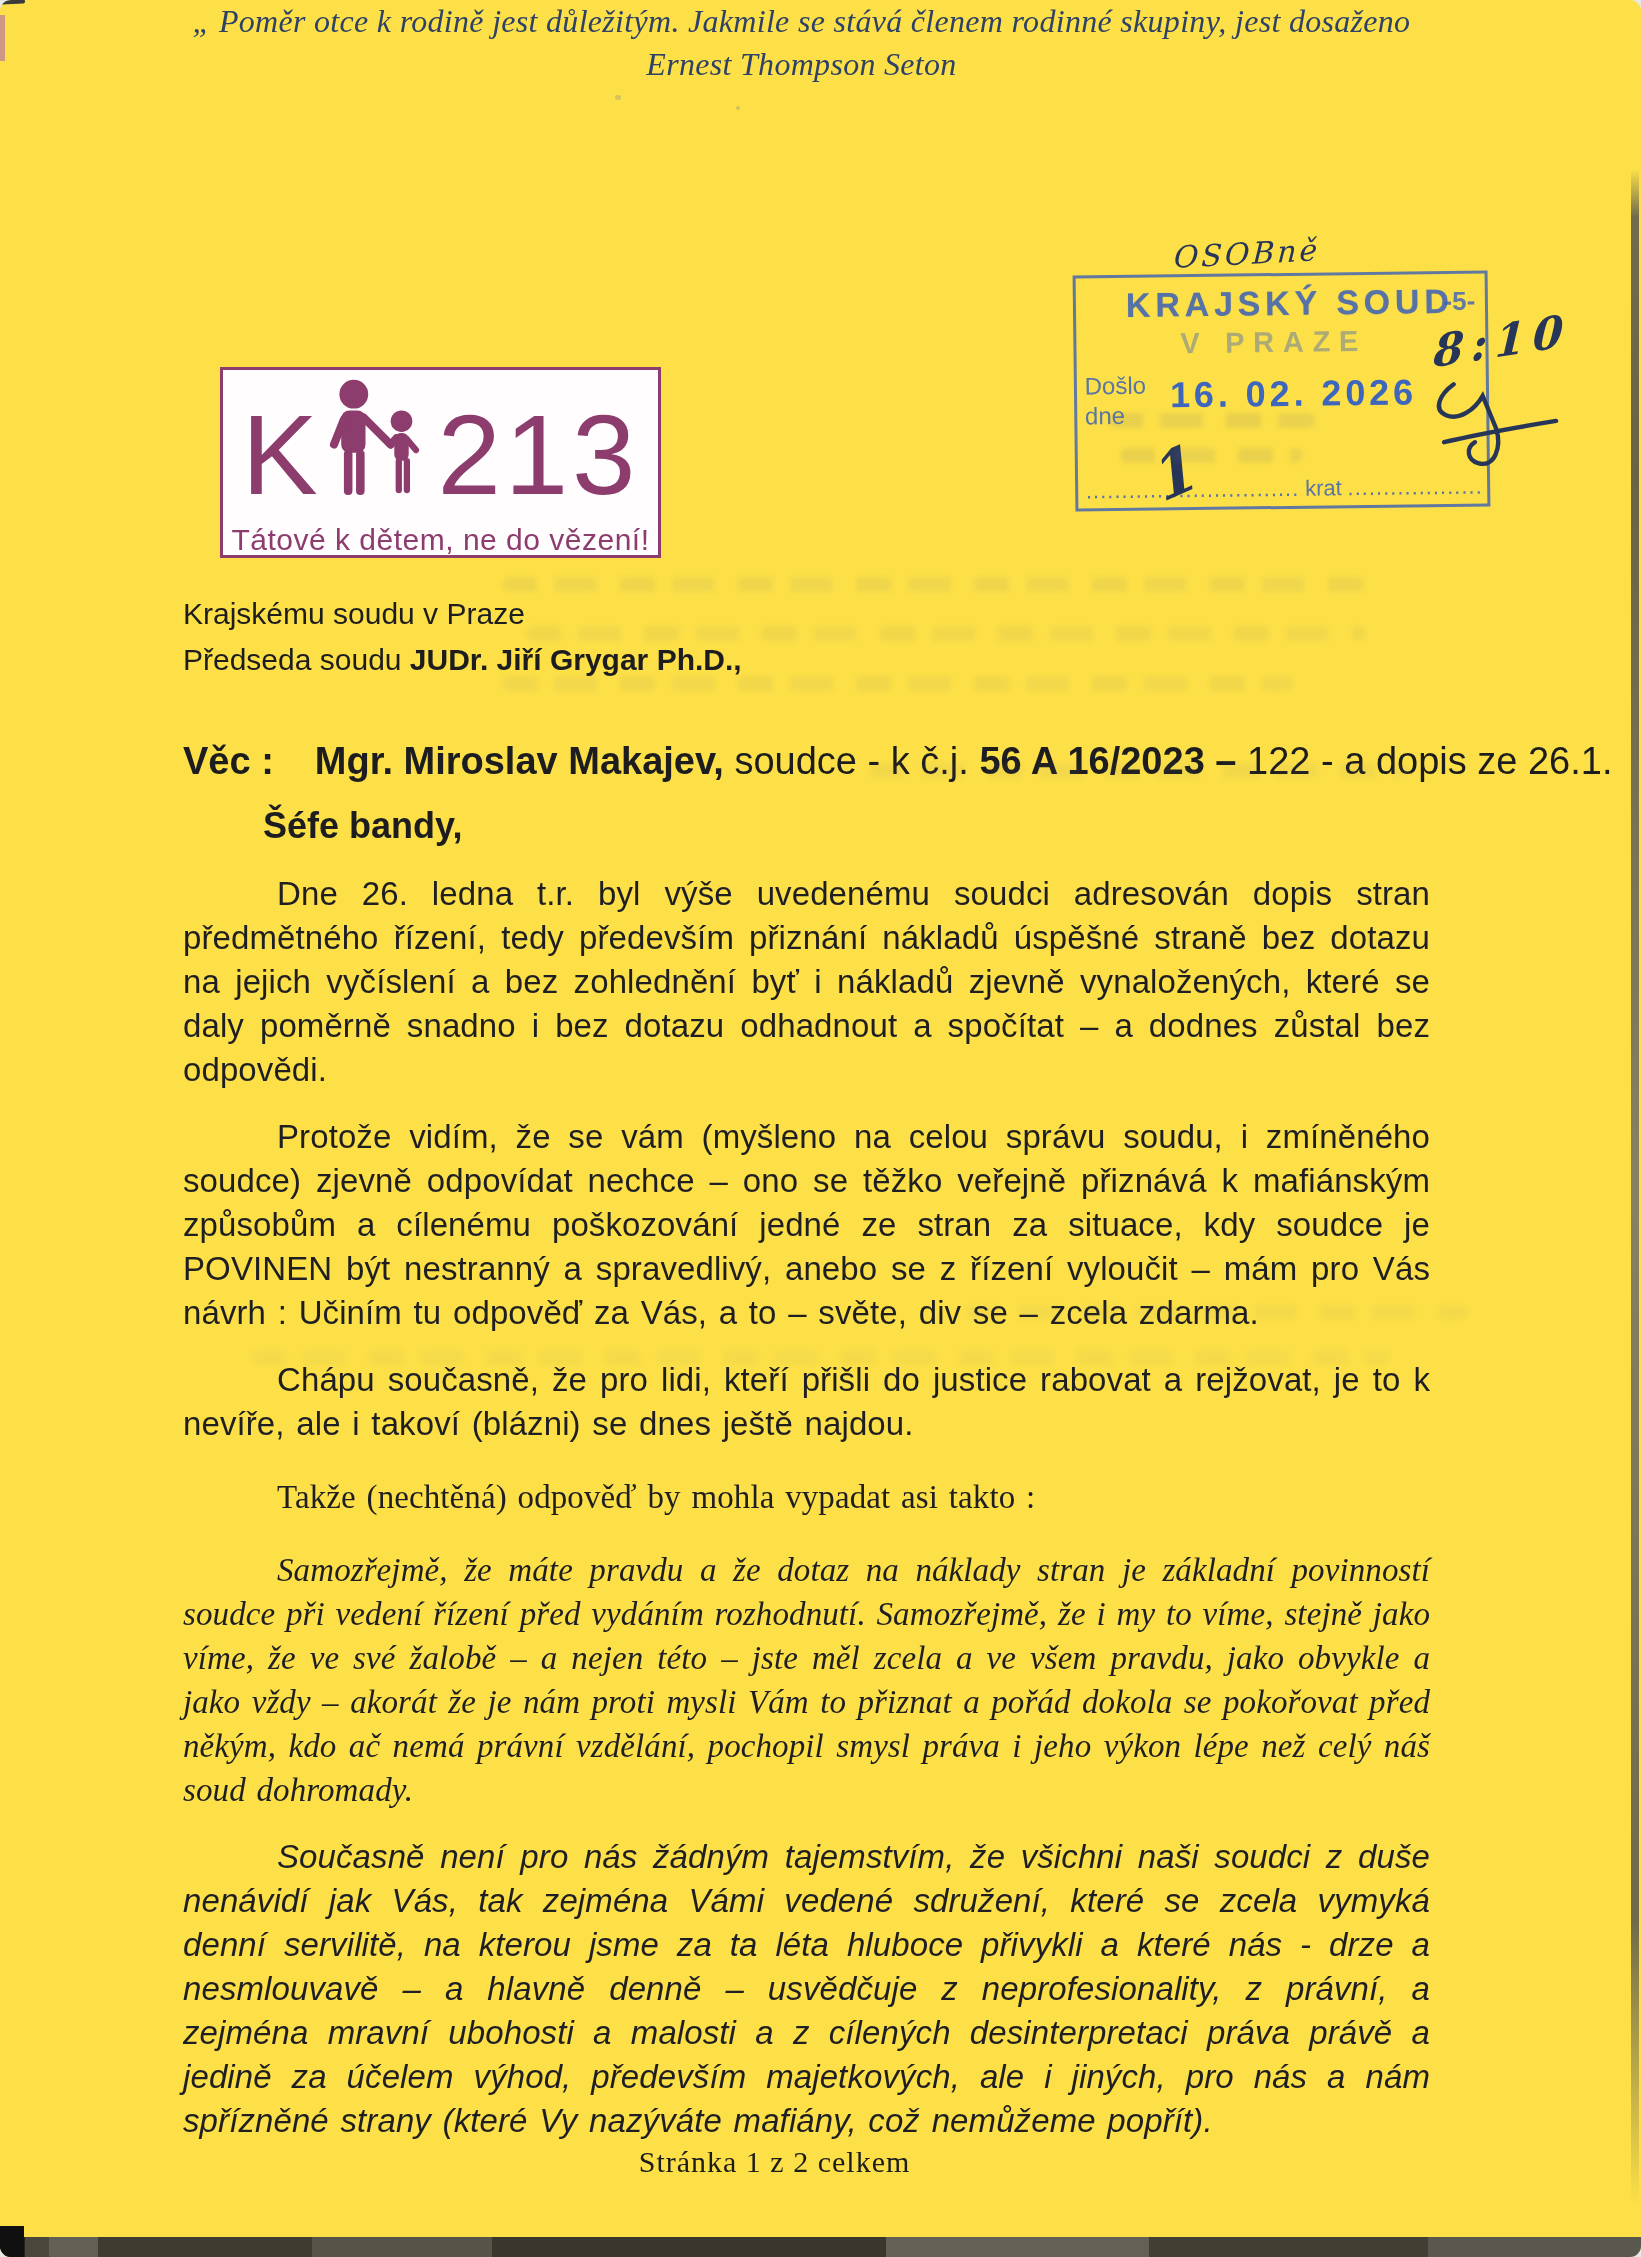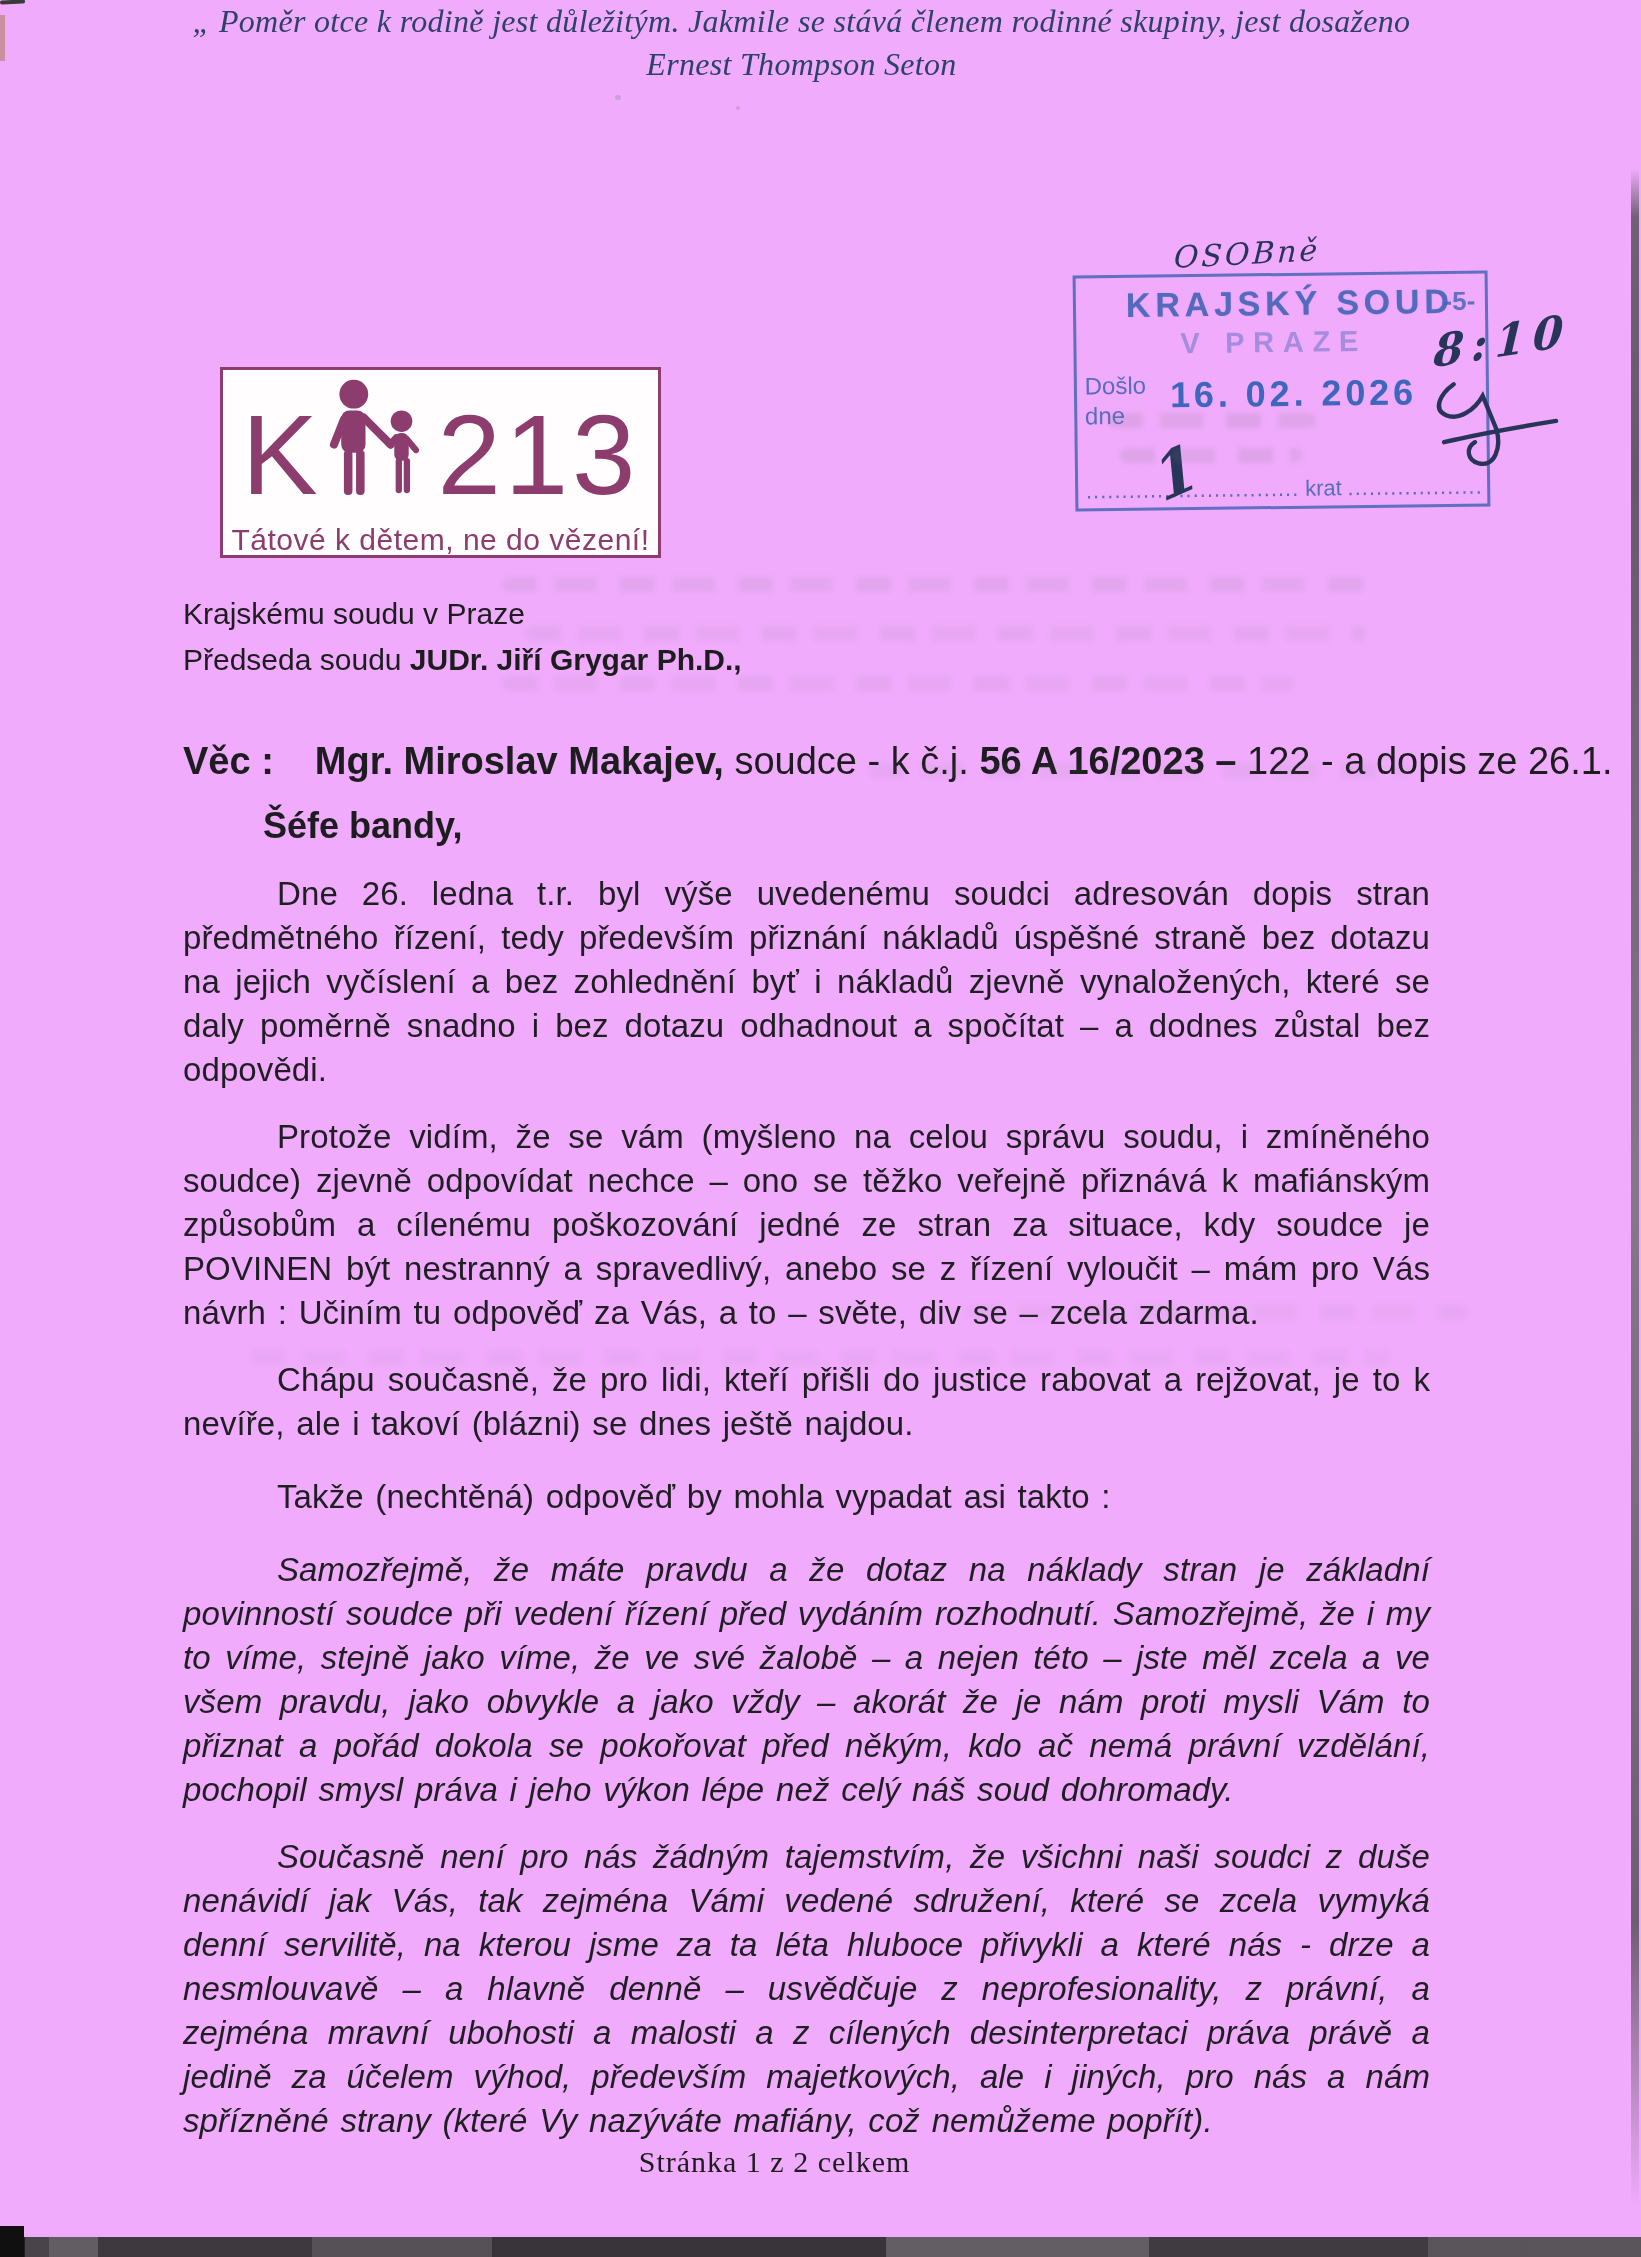--- a/index.html
+++ b/index.html
@@ -1,19 +1,20 @@
 <!DOCTYPE html>
 <html lang="cs"><head>
 <meta charset="utf-8">
 <style>
   html,body { margin:0; padding:0; background:#e8e8e8; }
   .page {
     position:relative; width:1641px; height:2257px; margin:0 auto;
-    background:#f0abfc; overflow:hidden;
+    background:#fde047; overflow:hidden;
     font-family:"Liberation Sans", sans-serif;
+    border-radius:11px;
   }
 
   
   .quote {
     position:absolute; left:0; top:190; width:1603px;
     text-align:center; font-family:"Liberation Serif", serif; font-style:italic;
     font-size:32px; line-height:43px; color:#2e4166; letter-spacing:0.3px;
   }
 
   
@@ -78,21 +79,21 @@
   .bold { font-weight:bold; }
   .salutation {
     position:absolute; left:263px; top:805px; font-size:36px; font-weight:bold; color:#1d1d20;
   }
   .body-text { position:absolute; left:183px; top:872px; width:1247px; }
   .para {
     font-size:33px; line-height:44px; color:#1f1f23; text-align:justify;
     text-indent:94px; margin:0 0 23px 0; letter-spacing:0.1px; word-spacing:2.4px;
   }
   .para.it { font-style:italic; }
-  .para.pre-space { margin-top:29px; }
+  .para.pre-space { margin-top:29px;font-family:Liberation Serif, serif; }
   .salut2 { font-weight:bold; font-style:italic; text-align:left; }
 
   .footer {
     position:absolute; left:0; top:2145px; width:1549px; text-align:center;
     font-family:"Liberation Serif", serif; font-size:30px; color:#1c1c1c; letter-spacing:1px;
   }
 
   
   .ghost {
     position:absolute; height:15.4px; border-radius:7.7px; filter:blur(2.9px);

